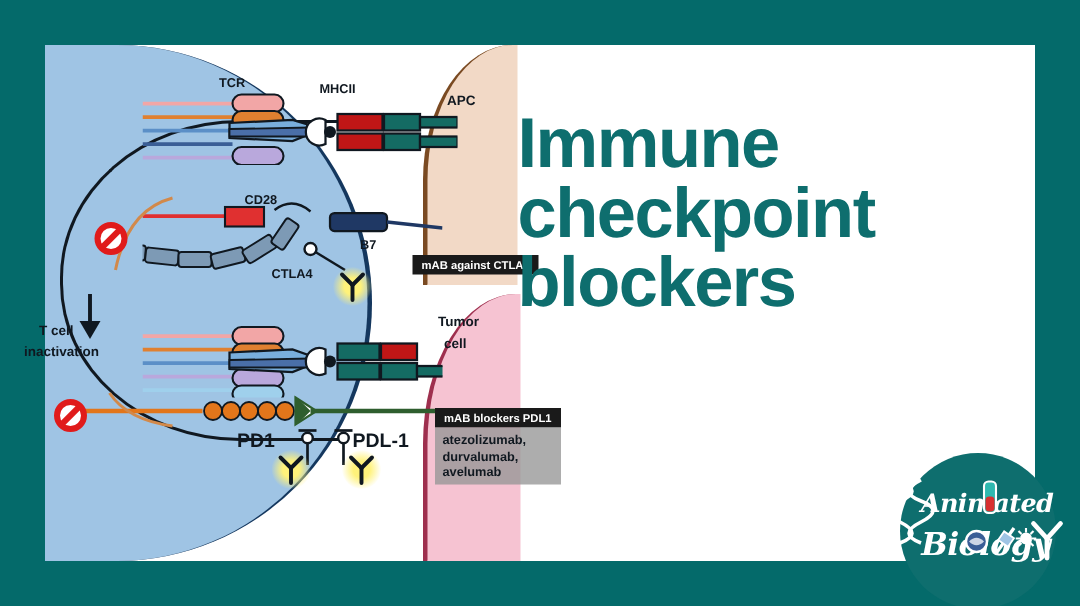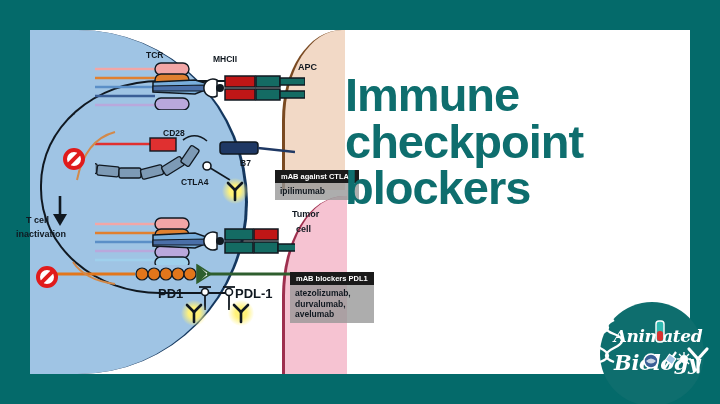--- a/index.html
+++ b/index.html
@@ -212,23 +212,20 @@
   <div class="lbl" style="left:26px;top:215px;font-size:9px;">T cell</div>
   <div class="lbl" style="left:16px;top:229px;font-size:9px;">inactivation</div>
 
   <svg style="position:absolute;left:45px;top:248px;" width="80" height="40">
     <path d="M70 36 q-30 -4 -42 -22" stroke="#D2894A" stroke-width="2" fill="none"></path>
   </svg>
   <div class="noent" style="left:36px;top:266px;"></div>
 
   <div class="callout" style="left:275px;top:170px;">
     <div class="hdr">mAB against CTLA4</div>
-    <div class="body">
-      <div>ipilimumab</div>
-    </div>
   </div>
 
   <div class="callout" style="left:290px;top:272px;">
     <div class="hdr">mAB blockers PDL1</div>
     <div class="body">
       <div>atezolizumab,</div>
       <div>durvalumab,</div>
       <div>avelumab</div>
     </div>
   </div>

